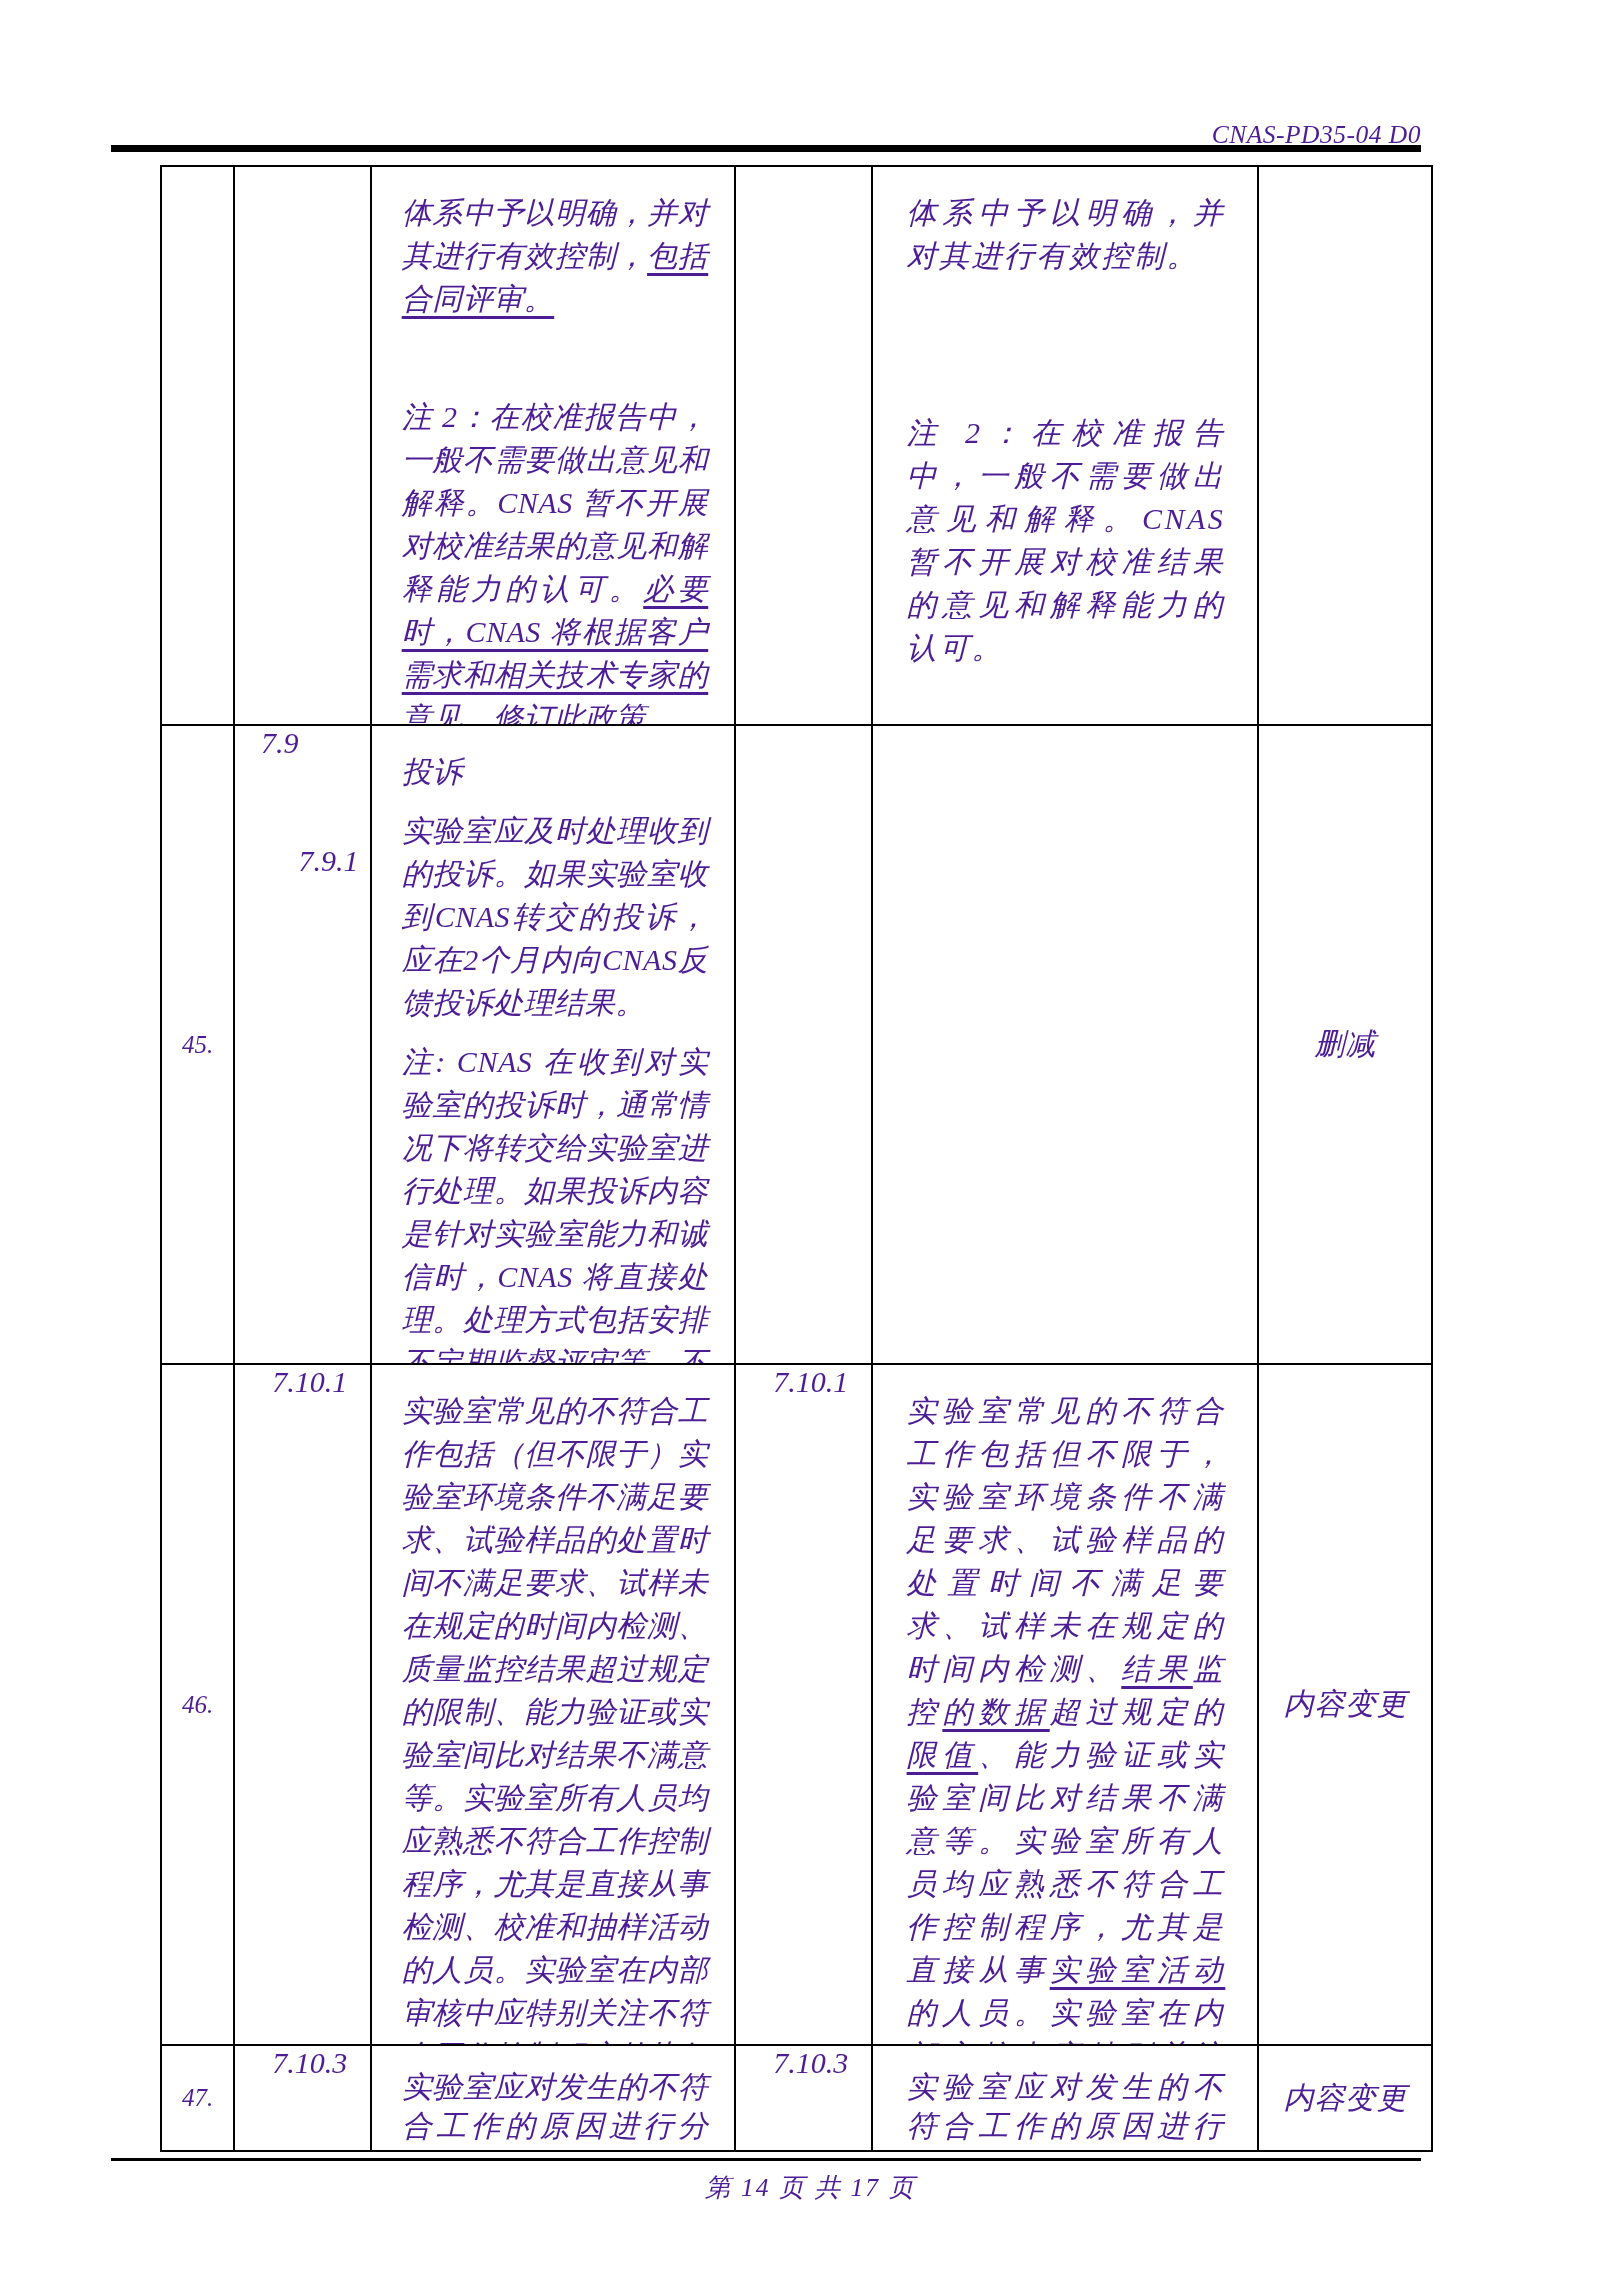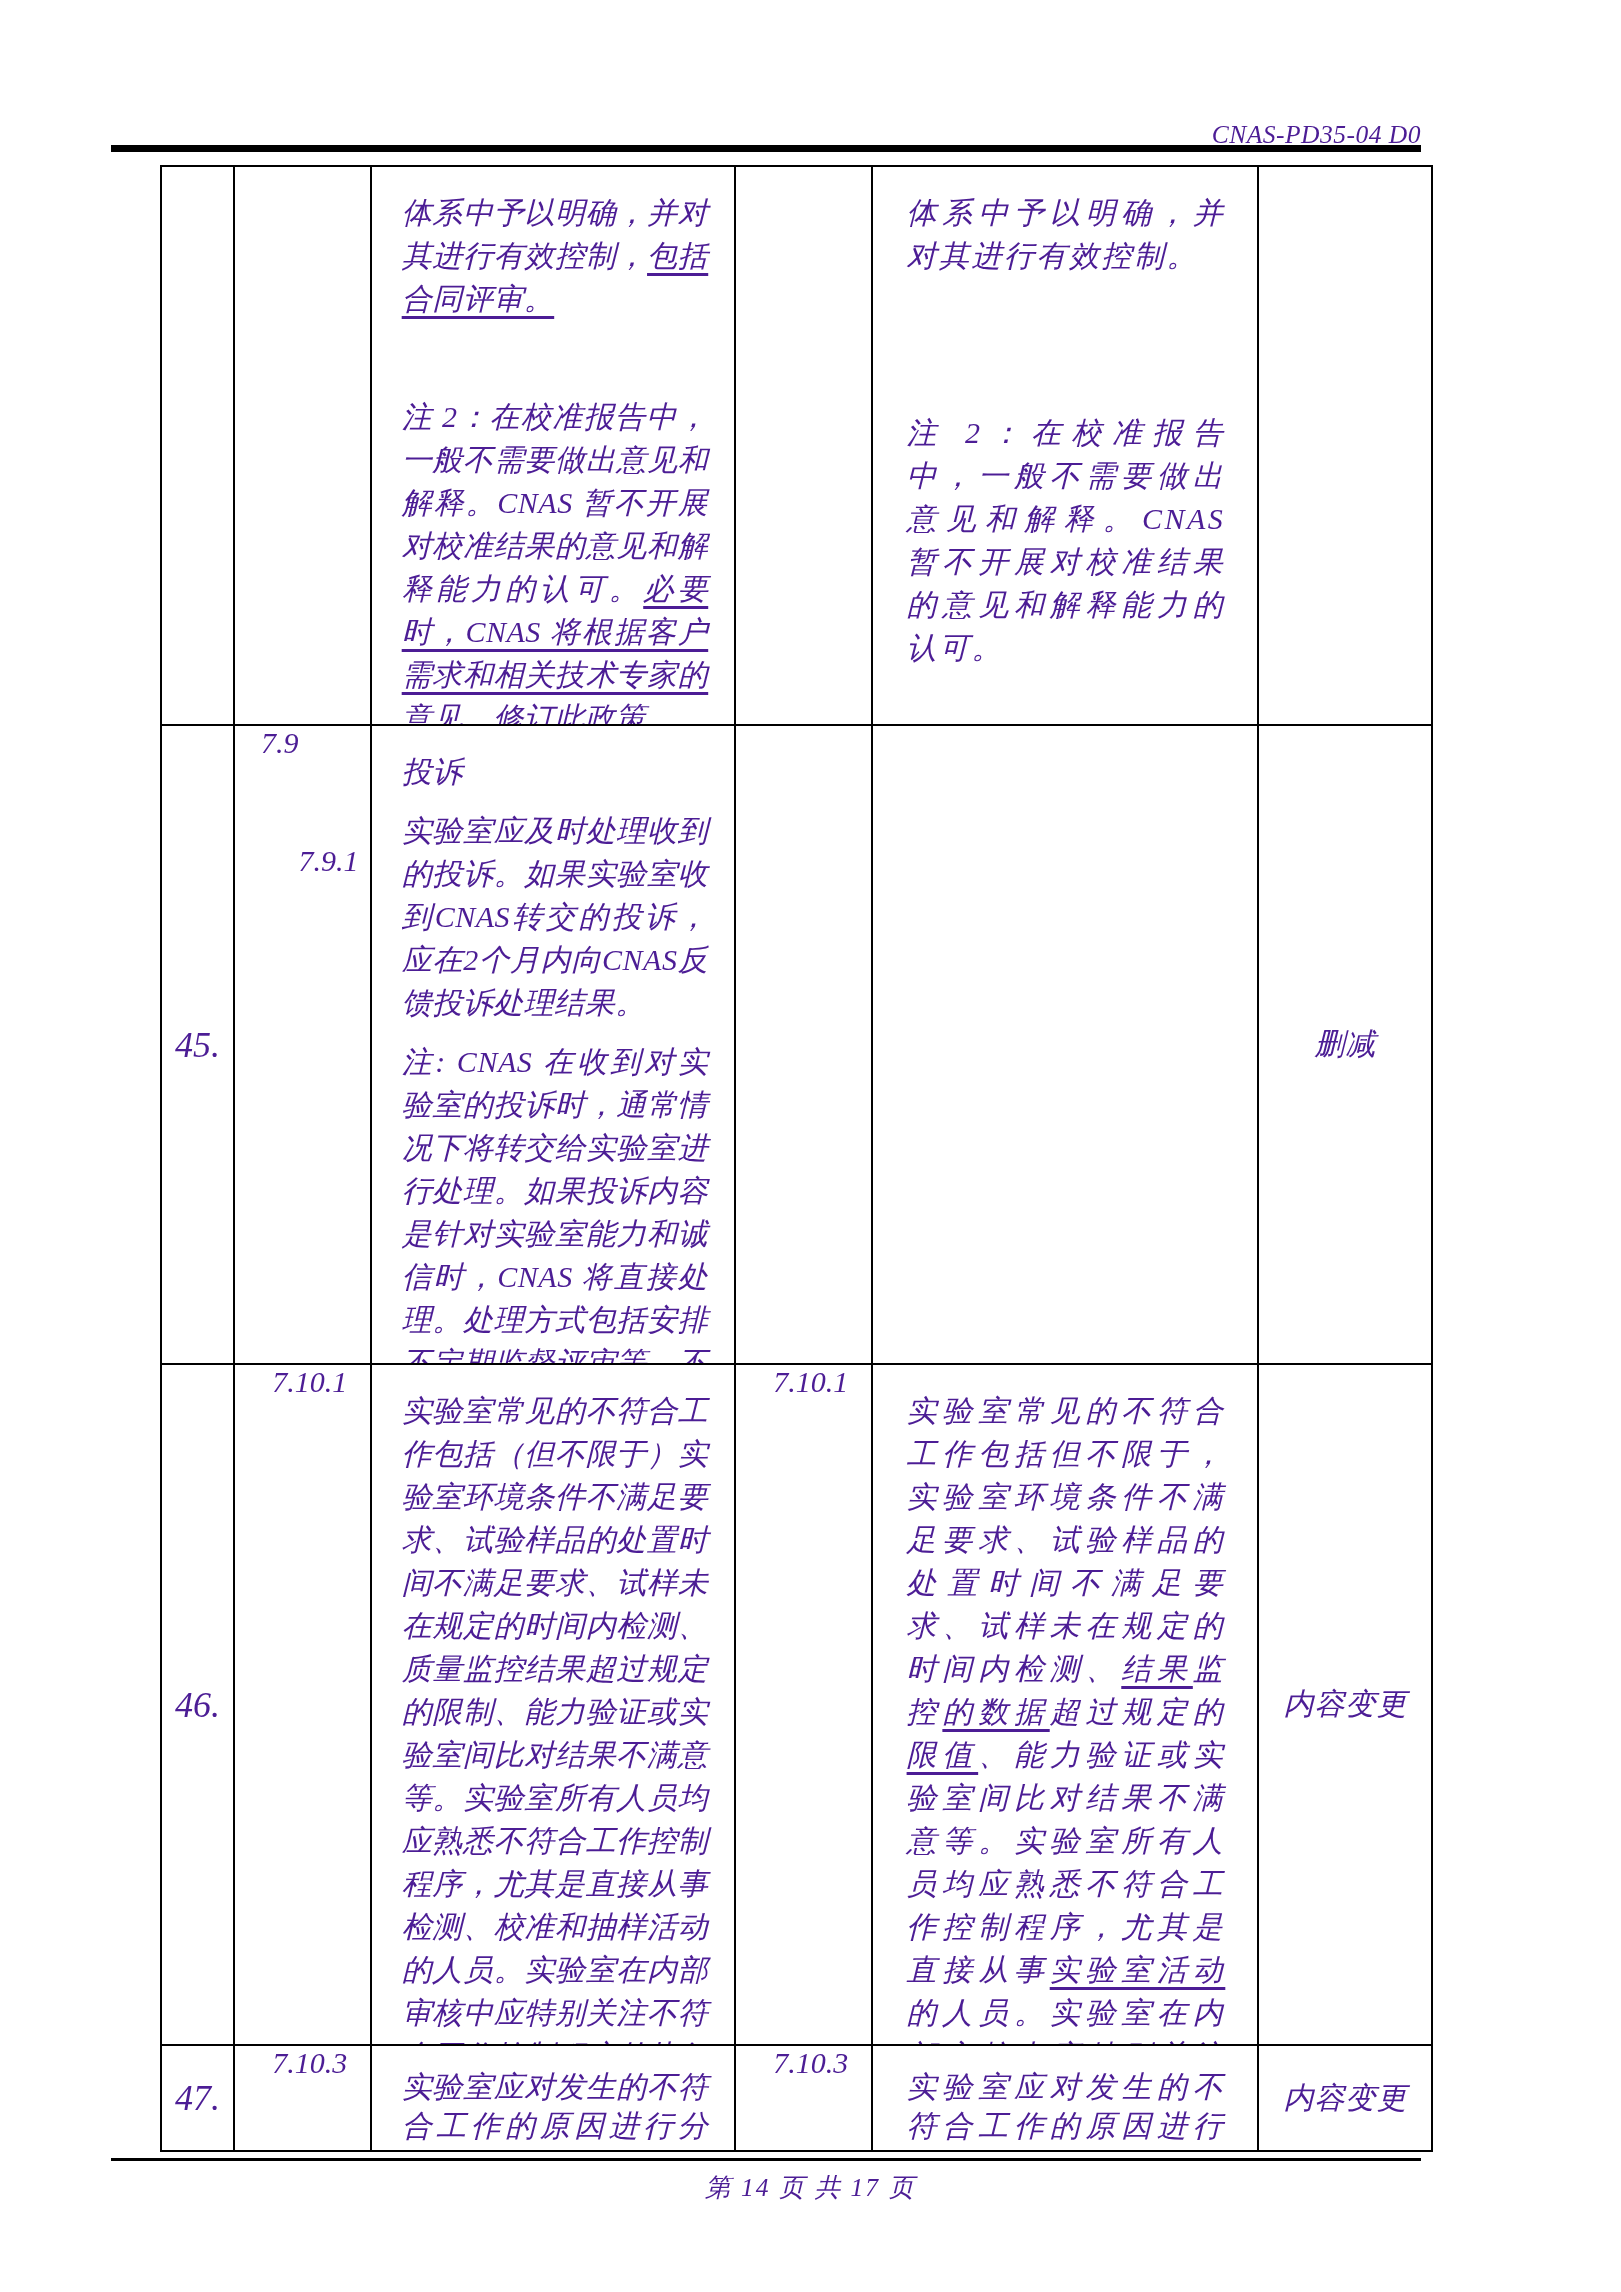--- a/index.html
+++ b/index.html
@@ -17,21 +17,21 @@
     border:2.9px solid #000; box-sizing:content-box;
   }
   .row { display:grid; grid-template-columns:73px 137px 364px 137px 386px 173px;
          box-sizing:border-box; border-bottom:2.9px solid #000; }
   .row:last-child { border-bottom:none; }
   .r0 { height:559px; } .r1 { height:639px; } .r2 { height:681px; } .r3 { height:104px; }
 
   .cell { box-sizing:border-box; border-right:2px solid #000; overflow:hidden; }
   .cell:last-child { border-right:none; }
 
-  .c-no { display:flex; align-items:center; justify-content:center; font-size:36px; }
+  .c-no { display:flex; align-items:center; justify-content:center; font-size:25px; }
   .c-clause { display:flex; flex-direction:row; justify-content:center;
               padding-left:14.7px; font-size:30px; }
   .clause-line + .clause-line { margin-top:118px; }
 
   .c-text { font-size:30px; line-height:43px; text-align:justify; }
   .c-old-text { padding:7.8px 9.8px 0 13.7px; letter-spacing:0.5px; }
   .c-new-text { padding:7.8px 15.7px 0 17.6px; letter-spacing:2.5px; }
   .para { margin:16px; }
   .para.blank { height:43px; }
   .u { text-decoration:underline; text-decoration-thickness:2.9px; text-underline-offset:6.9px; }

